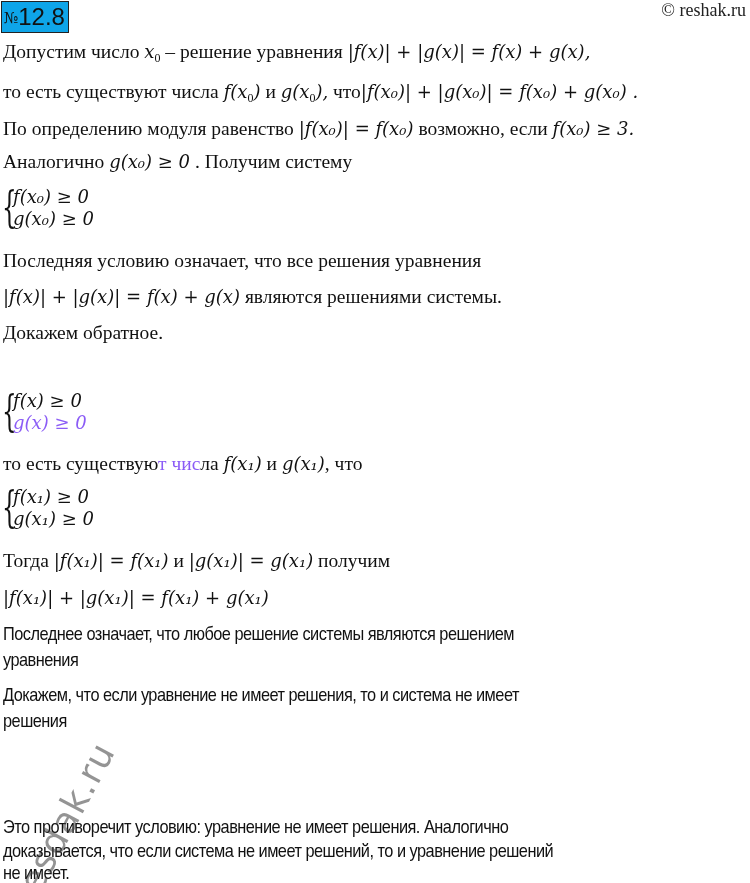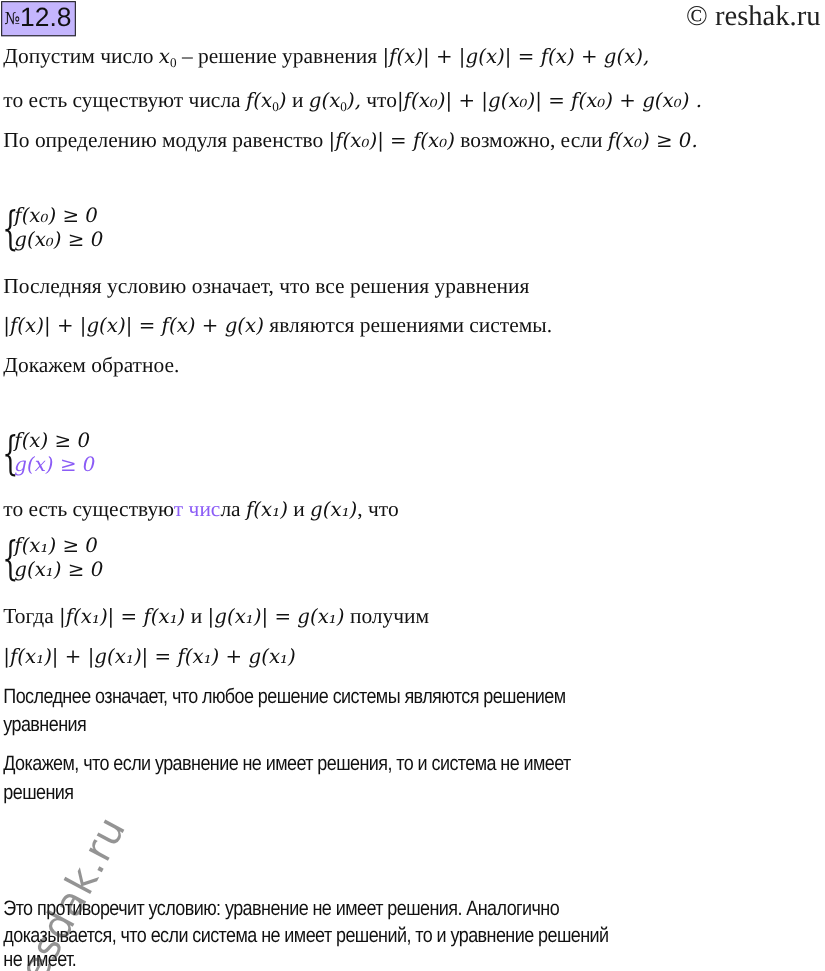--- a/index.html
+++ b/index.html
@@ -23,32 +23,32 @@
     .problem-badge {
       position: absolute;
       left: 1px; top: 1px;
       border: 1.5px solid #222;
       padding: 0 3px 0 2px;
       height: 30px;
       line-height: 30px;
       font-family: "Liberation Sans", "DejaVu Sans", sans-serif;
       font-size: 24px;
       color: #111;
-      background: #c4b5fd;
+      background: #0ea5e9;
     }
     .problem-badge .no {
       font-size: 15px;
       font-family: "DejaVu Serif", serif;
       vertical-align: 2px;
     }
     .copyright {
       position: absolute;
       right: 4px; top: 0px;
       font-family: "Liberation Serif", "DejaVu Serif", serif;
-      font-size: 26px;
+      font-size: 18px;
       color: #222;
     }
     .line {
       position: absolute;
       left: 3px;
       white-space: nowrap;
       font-family: "Liberation Serif", "DejaVu Serif", serif;
       font-size: 19.5px;
       line-height: 24px;
     }
@@ -115,23 +115,26 @@
 
   <div class="line" style="top:40px;">
     <span>Допустим число </span><span class="m">x</span><sub>0</sub><span> – решение уравнения </span><span class="m">|f(x)| + |g(x)| = f(x) + g(x),</span>
   </div>
 
   <div class="line" style="top:80px;">
     <span>то есть существуют числа </span><span class="m">f(x</span><sub>0</sub><span class="m">)</span><span> и </span><span class="m">g(x</span><sub>0</sub><span class="m">),</span><span>  что</span><span class="m">|f(x₀)| + |g(x₀)| = f(x₀) + g(x₀) .</span>
   </div>
 
   <div class="line" style="top:117px;">
-    <span>По определению модуля равенство </span><span class="m">|f(x₀)| = f(x₀)</span><span> возможно, если </span><span class="m">f(x₀) ≥ 0.</span>
+    <span>По определению модуля равенство </span><span class="m">|f(x₀)| = f(x₀)</span><span> возможно, если </span><span class="m">f(x₀) ≥ 3.</span>
   </div>
 
+  <div class="line" style="top:150px;">
+    <span>Аналогично </span><span class="m">g(x₀) ≥ 0</span><span> . Получим систему</span>
+  </div>
 
   <div class="brace-block" style="top:186px;">
     <span class="brace">{</span>
     <div class="brace-lines m">
       <div>f(x₀) ≥ 0</div>
       <div>g(x₀) ≥ 0</div>
     </div>
   </div>
 
   <div class="line" style="top:249px;">Последняя условию означает, что все решения уравнения</div>

